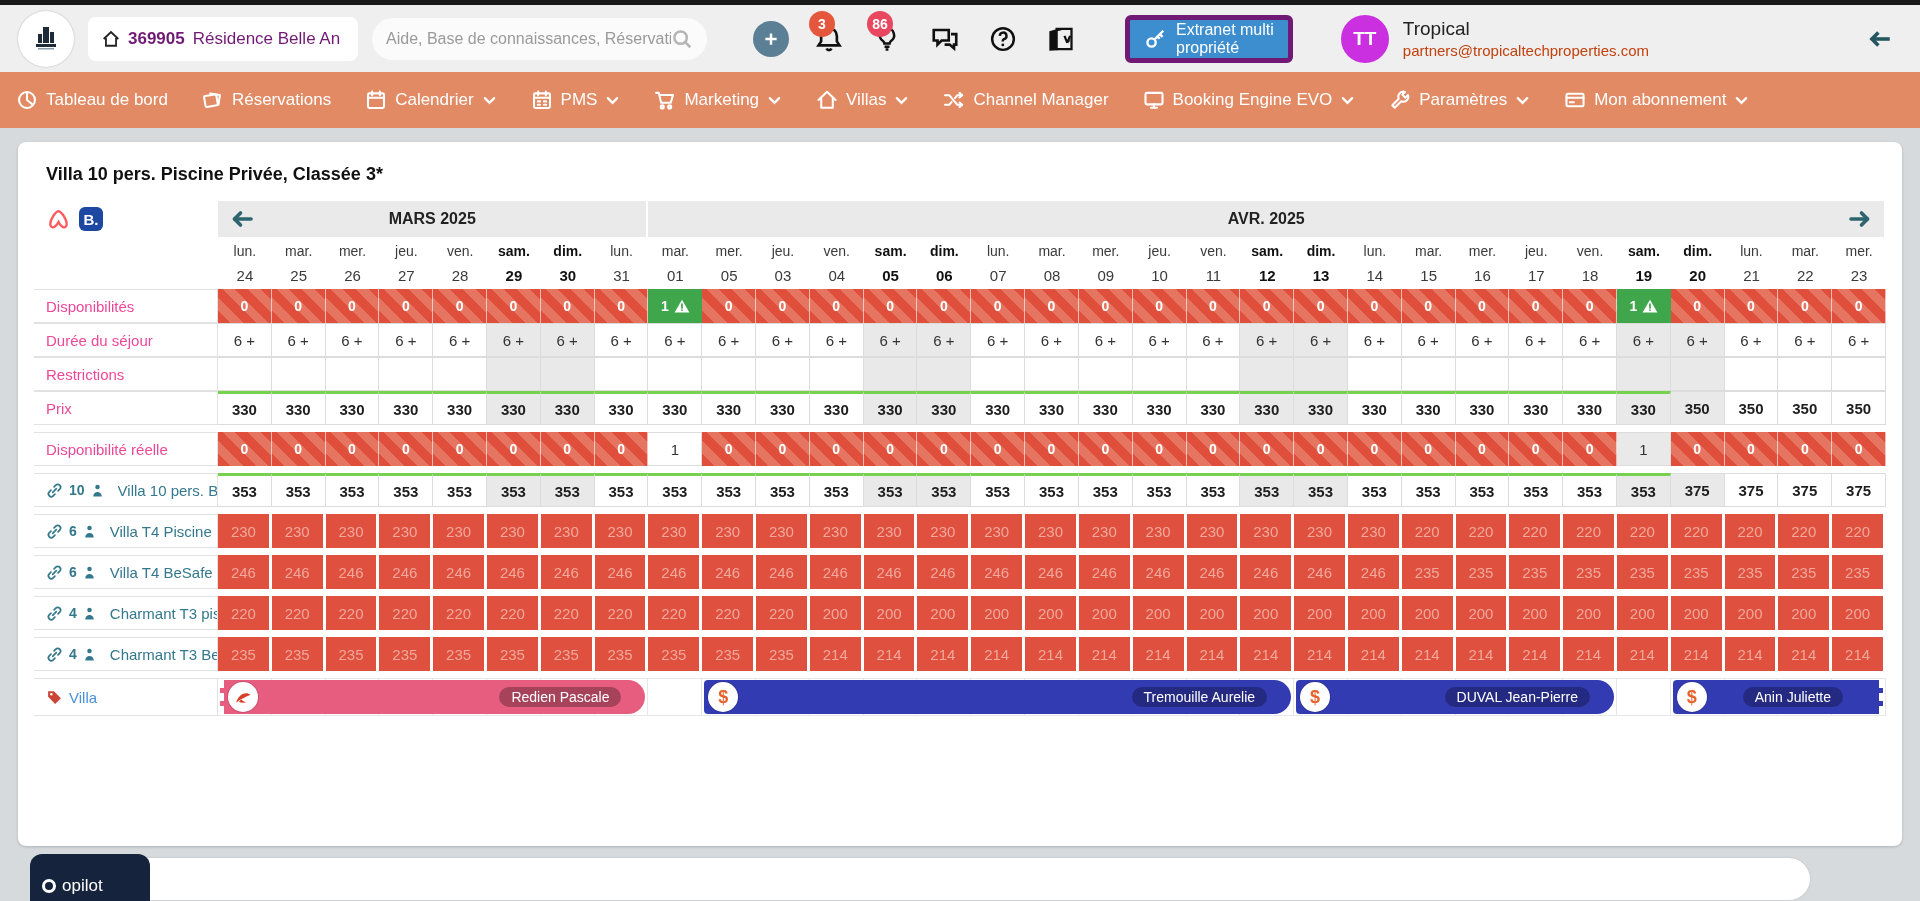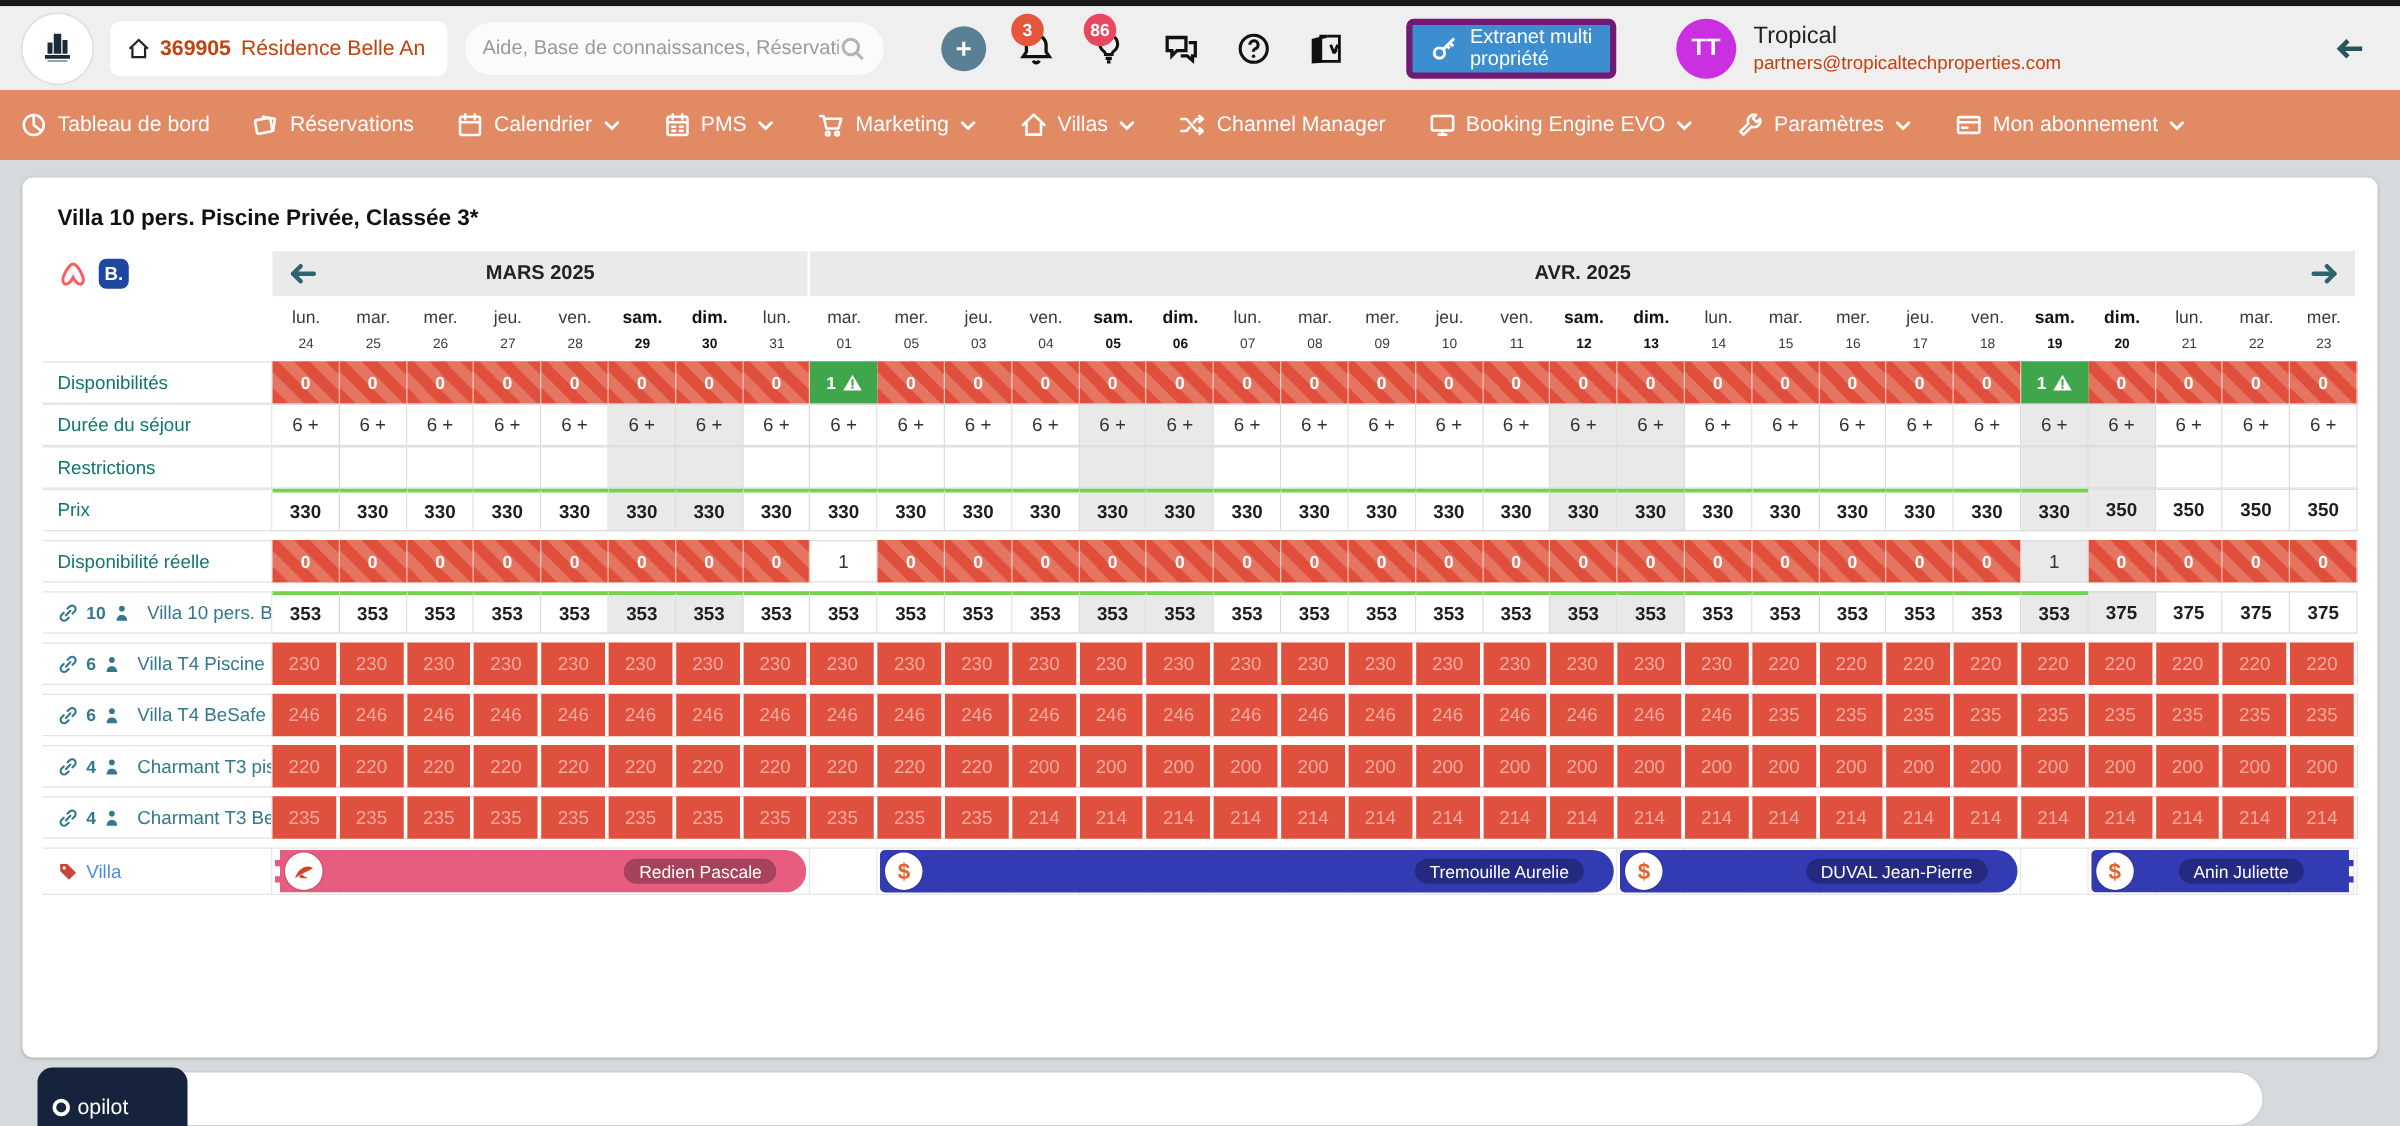--- a/index.html
+++ b/index.html
@@ -4,21 +4,21 @@
 <style>
   * { box-sizing: border-box; margin: 0; padding: 0; }
   html,body { width:1920px; height:901px; overflow:hidden;
     font-family:"Liberation Sans", sans-serif; background:#d6dadd; }
 
   
   .topstrip { height:5px; background:#191919; }
   .topbar { height:67px; background:#efefef; display:flex; align-items:center; padding:0 18px; gap:14px; }
   .logo-circle { width:56px; height:56px; border-radius:50%; background:#fff; display:flex; align-items:center; justify-content:center; box-shadow:0 0 2px rgba(0,0,0,.25); flex:0 0 auto; }
   .pill { background:#fff; border-radius:8px; height:44px; display:flex; align-items:center; padding:0 14px; gap:8px; }
-  .home-pill { font-size:17px; color:#c2410c; width:270px; white-space:nowrap; overflow:hidden; }
+  .home-pill { font-size:17px; color:#701a75; width:270px; white-space:nowrap; overflow:hidden; }
   .home-pill b { font-weight:700; }
   .ask-box { background:#fff; height:56px; width:168px; display:flex; align-items:center; padding:0 8px; gap:4px; }
   .ask-text { font-size:16px; color:#111; line-height:1.15; white-space:pre-line; }
   .search-pill { background:#fbfbfb; border-radius:22px; height:42px; width:335px; display:flex; align-items:center; padding:0 14px; justify-content:space-between; }
   .search-text { color:#9a9a9a; font-size:16px; white-space:nowrap; overflow:hidden; }
   .icon-btn { position:relative; width:44px; height:44px; display:flex; align-items:center; justify-content:center; flex:0 0 auto; }
   .badge { position:absolute; top:-6px; left:2px; min-width:26px; height:26px; border-radius:13px; color:#fff; font-size:14px; font-weight:700; display:flex; align-items:center; justify-content:center; padding:0 4px; }
   .badge.b1 { background:#e4573d; }
   .badge.b2 { background:#e94660; }
   .plus-circle { width:36px; height:36px; border-radius:50%; background:#5b8095; display:flex; align-items:center; justify-content:center; }
@@ -46,27 +46,27 @@
   .month-row { height:36px; }
   .month-corner { display:flex; align-items:center; gap:8px; padding-left:12px; }
   .bk-logo { width:24px; height:24px; background:#1d47a0; border-radius:6px; color:#fff; font-weight:700; font-size:15px; display:flex; align-items:center; justify-content:center; }
   .month-cell { background:#eaeaea; display:flex; align-items:center; justify-content:center; position:relative; font-size:16px; font-weight:700; color:#222; border-right:2px solid #fff; }
   .month-cell .m-arrow { position:absolute; top:0; bottom:0; display:flex; align-items:center; cursor:pointer; }
   .m-arrow.left { left:12px; } .m-arrow.right { right:12px; }
 
   
   .day-row { height:52px; }
   .day-cell { display:flex; flex-direction:column; align-items:center; justify-content:center; gap:8px; color:#3a3a3a; }
-  .day-cell .dw { font-size:14px; } .day-cell .dn { font-size:11px; }
+  .day-cell .dw { font-size:14px; } .day-cell .dn { font-size:15px; }
   .day-cell.we .dw, .day-cell.we .dn { font-weight:700; color:#111; }
 
   
   .data-row { height:34px; }
   .data-row.gap { margin-top:7px; }
-  .row-label { display:flex; align-items:center; gap:6px; padding-left:12px; font-size:15px; color:#0f766e; border:1px solid #e2e2e2; border-left:none; background:#fff; white-space:nowrap; overflow:hidden; }
+  .row-label { display:flex; align-items:center; gap:6px; padding-left:12px; font-size:15px; color:#ec4899; border:1px solid #e2e2e2; border-left:none; background:#fff; white-space:nowrap; overflow:hidden; }
   .row-label.linked { color:#33788c; }
   .row-label .pax { font-size:14px; font-weight:700; color:#33788c; }
   .row-label .nm { margin-left:8px; overflow:hidden; text-overflow:clip; }
   .row-label.villa-tag { color:#4a90d9; font-size:15px; }
 
   .cell { display:flex; align-items:center; justify-content:center; font-size:15px; color:#333;
     border-right:1px solid #dcdcdc; border-top:1px solid #dcdcdc; border-bottom:1px solid #dcdcdc; background:#fff; }
   .cell.we { background:#e9e9e9; }
   .cell.priceb { font-weight:700; color:#1d1d1d; }
   .cell.greentop { border-top:3px solid #76d14e; }

